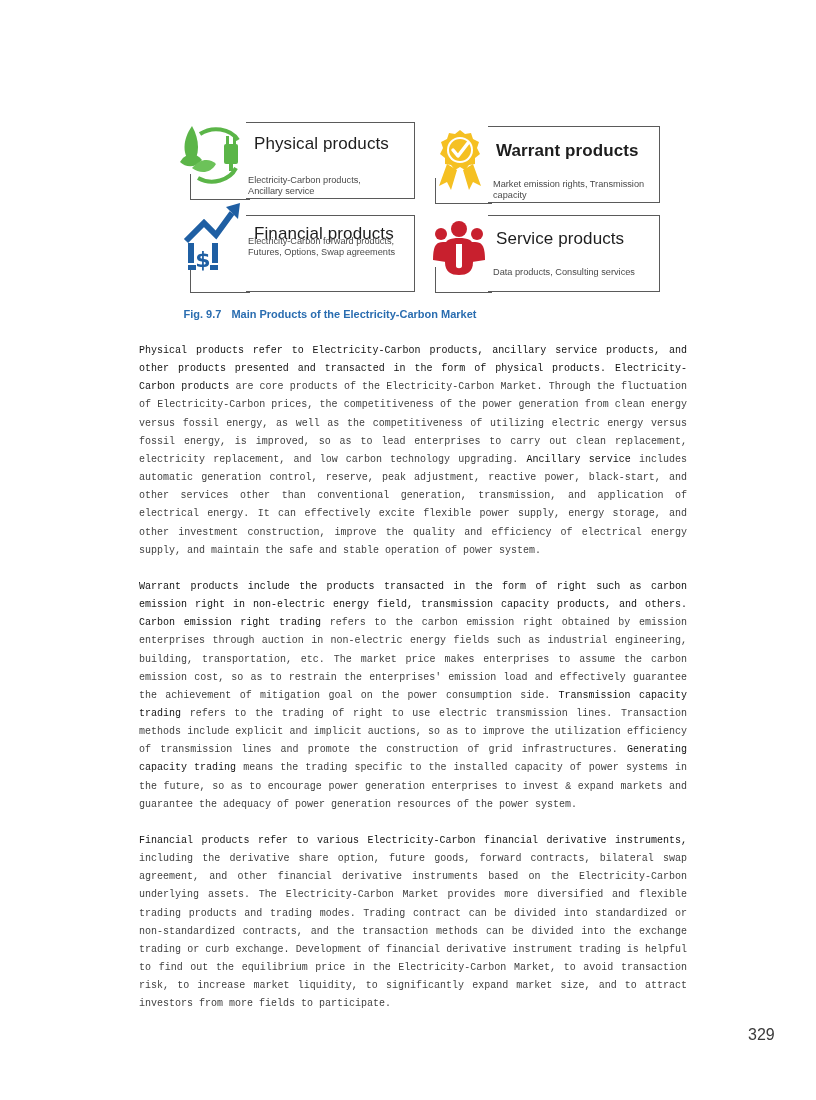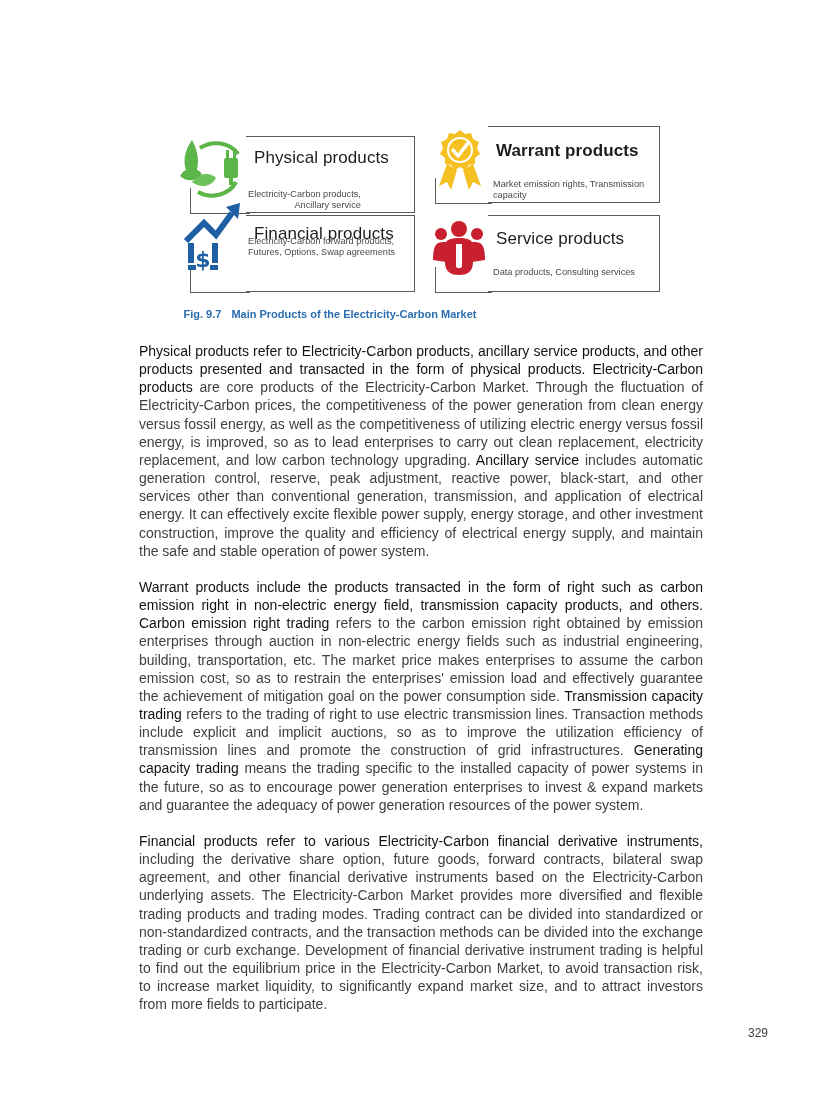--- a/index.html
+++ b/index.html
@@ -10,30 +10,30 @@
   .card .frame { position:absolute; border:1px solid #5a5a5a; border-left:none; box-sizing:border-box; }
   .card .lefttick { position:absolute; width:1px; background:#5a5a5a; }
   .card .bottomline { position:absolute; height:1px; background:#5a5a5a; }
   .card .icon { position:absolute; }
   .card .title { position:absolute; font-size:17px; color:#1d1d1d; white-space:nowrap; letter-spacing:0.1px; }
   .card .desc { position:absolute; font-size:9.2px; color:#4a4a4a; line-height:11px; }
   .caption { position:absolute; top:308px; left:0; width:660px; text-align:center;
              font-size:11px; font-weight:bold; color:#2a6db0; }
   .caption .num { margin-right:10px; }
   .body-text { position:absolute; left:139px; width:564px; top:342px; }
-  .para { font-size:14px; line-height:18.15px; text-align:justify; margin:0 0 18px 0; color:#3f3f3f; }
+  .para { font-size:10px; line-height:18.15px; text-align:justify; margin:0 16px 18px 0; color:#3f3f3f;font-family:Liberation Mono, monospace; }
   .para b { font-weight:normal; color:#111111; }
-  .page-num { position:absolute; top:1026px; left:748px; font-size:12px; color:#3a3a3a; }
+  .page-num { position:absolute; top:1026px; left:748px; font-size:16px; color:#3a3a3a; }
 </style>
 </head>
 <body>
 
 <div class="figure">
 
-  <div class="card" style="left:190px; top:136px;text-align:right;">
+  <div class="card" style="left:190px; top:122px;">
     <div class="frame" style="left:56px; top:0; width:169px; height:77px;"></div>
     <div class="lefttick" style="left:0; top:52px; height:26px;"></div>
     <div class="bottomline" style="left:0; top:77px; width:60px;"></div>
     <svg class="icon" style="left:-12px; top:0;" width="72" height="66" viewBox="0 0 72 66">
       <path d="M14 4 C4 18 4 34 14 42 C22 34 22 18 14 4 Z" fill="#5bb548"></path>
       <path d="M2 40 C8 30 18 30 24 38 C18 46 8 46 2 40 Z" fill="#5bb548"></path>
       <path d="M14 46 C22 36 32 36 38 42 C32 52 22 52 14 46 Z" fill="#6cc259"></path>
       <path d="M22 12 C34 4 52 6 60 18" fill="none" stroke="#5bb548" stroke-width="4"></path>
       <path d="M20 56 C34 64 52 58 58 46" fill="none" stroke="#5bb548" stroke-width="4"></path>
       <rect x="46" y="22" width="14" height="20" rx="2" fill="#5bb548"></rect>

